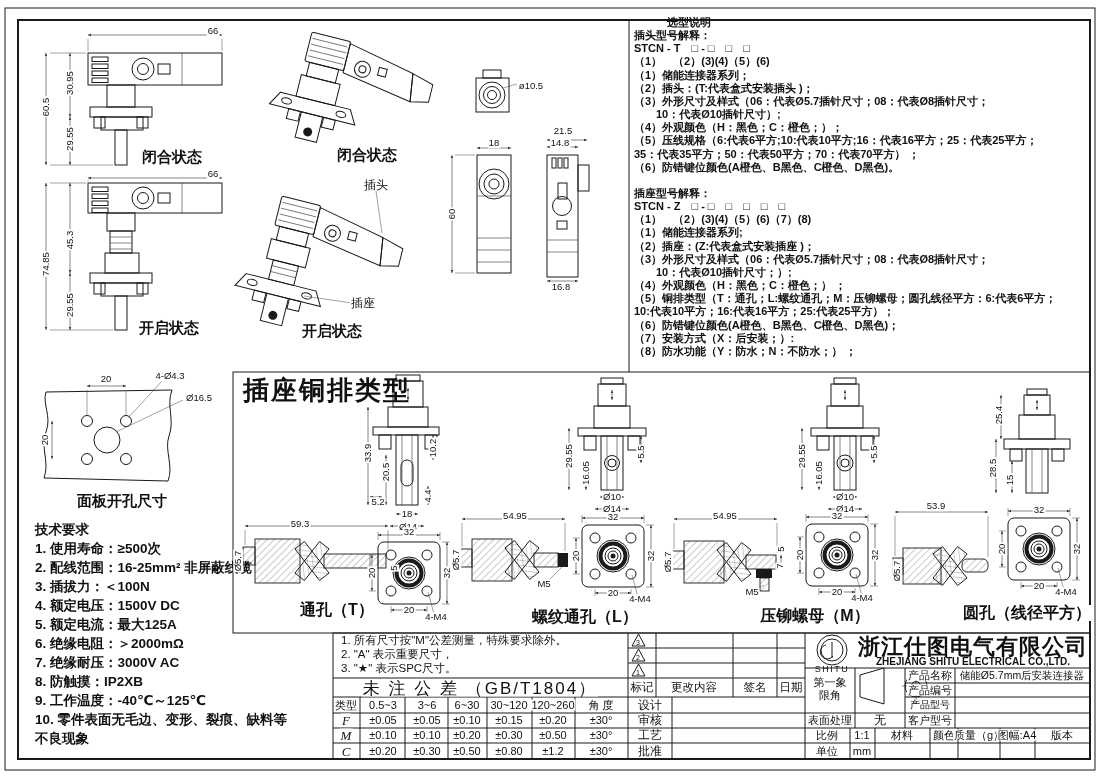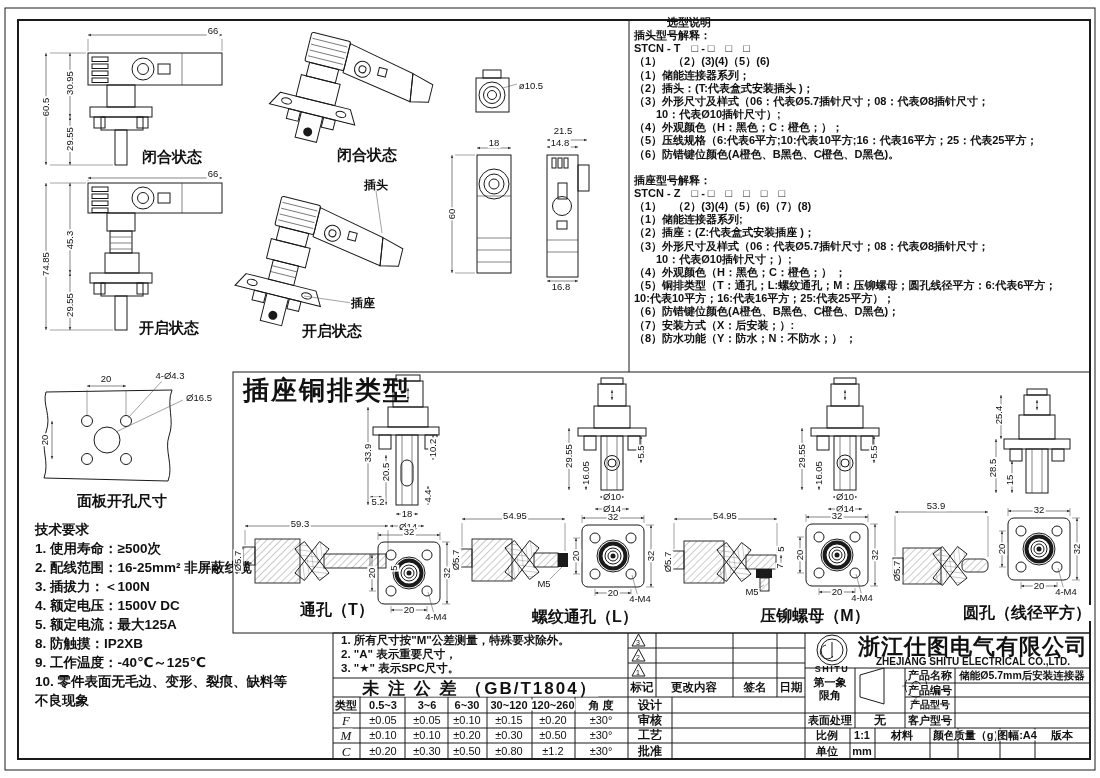--- a/index.html
+++ b/index.html
@@ -10,21 +10,21 @@
   .s2{fill:none;stroke:#1a1a1a;stroke-width:2}
   .t{fill:none;stroke:#333;stroke-width:.6}
   .e{fill:none;stroke:#444;stroke-width:.5}
   .dim{fill:none;stroke:#333;stroke-width:.6;marker-start:url(#ar);marker-end:url(#ar)}
   .h{fill:url(#hp);stroke:#1a1a1a;stroke-width:.9}
   .fd{fill:#1a1a1a;stroke:none}
   .l{position:absolute;transform:translate(-50%,-50%);font-size:9.5px;line-height:1;
      white-space:nowrap;background:#fff;padding:0 1px;color:#111}
   .r{transform:translate(-50%,-50%) rotate(-90deg)}
   .la{transform:translate(0,-50%)}
-  .b{font-weight:700}
+  .b{font-weight:400}
   .cap{font-size:15px;font-weight:600}
   .cap2{font-size:16px;font-weight:600}
   .it{font-family:"Liberation Serif",serif;font-style:italic;font-size:13px}
   .tl{position:absolute;font-size:26px;font-weight:600;letter-spacing:2px;line-height:1}
   #sel{position:absolute;left:634px;top:16px;width:452px;font-size:11px;font-weight:600}
   #sel .ln{min-height:13.15px;line-height:13.15px;white-space:pre}
   #tech{position:absolute;left:35px;top:520px;width:300px;font-size:13.5px;font-weight:600}
   #tech .tln{min-height:19px;line-height:19px;white-space:pre}
   .cn{font-size:22px;font-weight:600;letter-spacing:1px}
   .en{font-size:10px;font-weight:600}
@@ -414,20 +414,21 @@
       <div class="ln">　　　选型说明</div>
       <div class="ln">插头型号解释：</div>
       <div class="ln">STCN - T　□ - □　□　□</div>
       <div class="ln">（1）　（2）(3)(4)（5）(6)</div>
       <div class="ln">（1）储能连接器系列；</div>
       <div class="ln">（2）插头：(T:代表盒式安装插头 )；</div>
       <div class="ln">（3）外形尺寸及样式（06：代表Ø5.7插针尺寸；08：代表Ø8插针尺寸；</div>
       <div class="ln">　　10：代表Ø10插针尺寸）;</div>
       <div class="ln">（4）外观颜色（H：黑色；C：橙色；）；</div>
       <div class="ln">（5）压线规格（6:代表6平方;10:代表10平方;16：代表16平方；25：代表25平方；</div>
+      <div class="ln">35：代表35平方；50：代表50平方；70：代表70平方） ；</div>
       <div class="ln">（6）防错键位颜色(A橙色、B黑色、C橙色、D黑色)。</div>
       <div class="ln"></div>
       <div class="ln">插座型号解释：</div>
       <div class="ln">STCN - Z　□ - □　□　□　□　□</div>
       <div class="ln">（1）　（2）(3)(4)（5）(6)（7）(8)</div>
       <div class="ln">（1）储能连接器系列;</div>
       <div class="ln">（2）插座：(Z:代表盒式安装插座 )；</div>
       <div class="ln">（3）外形尺寸及样式（06：代表Ø5.7插针尺寸；08：代表Ø8插针尺寸；</div>
       <div class="ln">　　10：代表Ø10插针尺寸；）;</div>
       <div class="ln">（4）外观颜色（H：黑色；C：橙色；） ；</div>
@@ -438,20 +439,22 @@
       <div class="ln">（8）防水功能（Y：防水；N：不防水；） ；</div>
     </div>
 
 <div id="tech">
       <div class="tln">技术要求</div>
       <div class="tln">1. 使用寿命：≥500次</div>
       <div class="tln">2. 配线范围：16-25mm² 非屏蔽线缆</div>
       <div class="tln">3. 插拔力：＜100N</div>
       <div class="tln">4. 额定电压：1500V DC</div>
       <div class="tln">5. 额定电流：最大125A</div>
+      <div class="tln">6. 绝缘电阻：＞2000mΩ</div>
+      <div class="tln">7. 绝缘耐压：3000V AC</div>
       <div class="tln">8. 防触摸：IP2XB</div>
       <div class="tln">9. 工作温度：-40℃～125℃</div>
       <div class="tln">10. 零件表面无毛边、变形、裂痕、缺料等</div>
       <div class="tln">不良现象</div>
     </div>
 
 <span class="tl" style="left:243px;top:377px">插座铜排类型</span>
 
 <span class="l r" style="left:368px;top:453px">33.9</span>
 <span class="l r" style="left:386px;top:472px">20.5</span>

